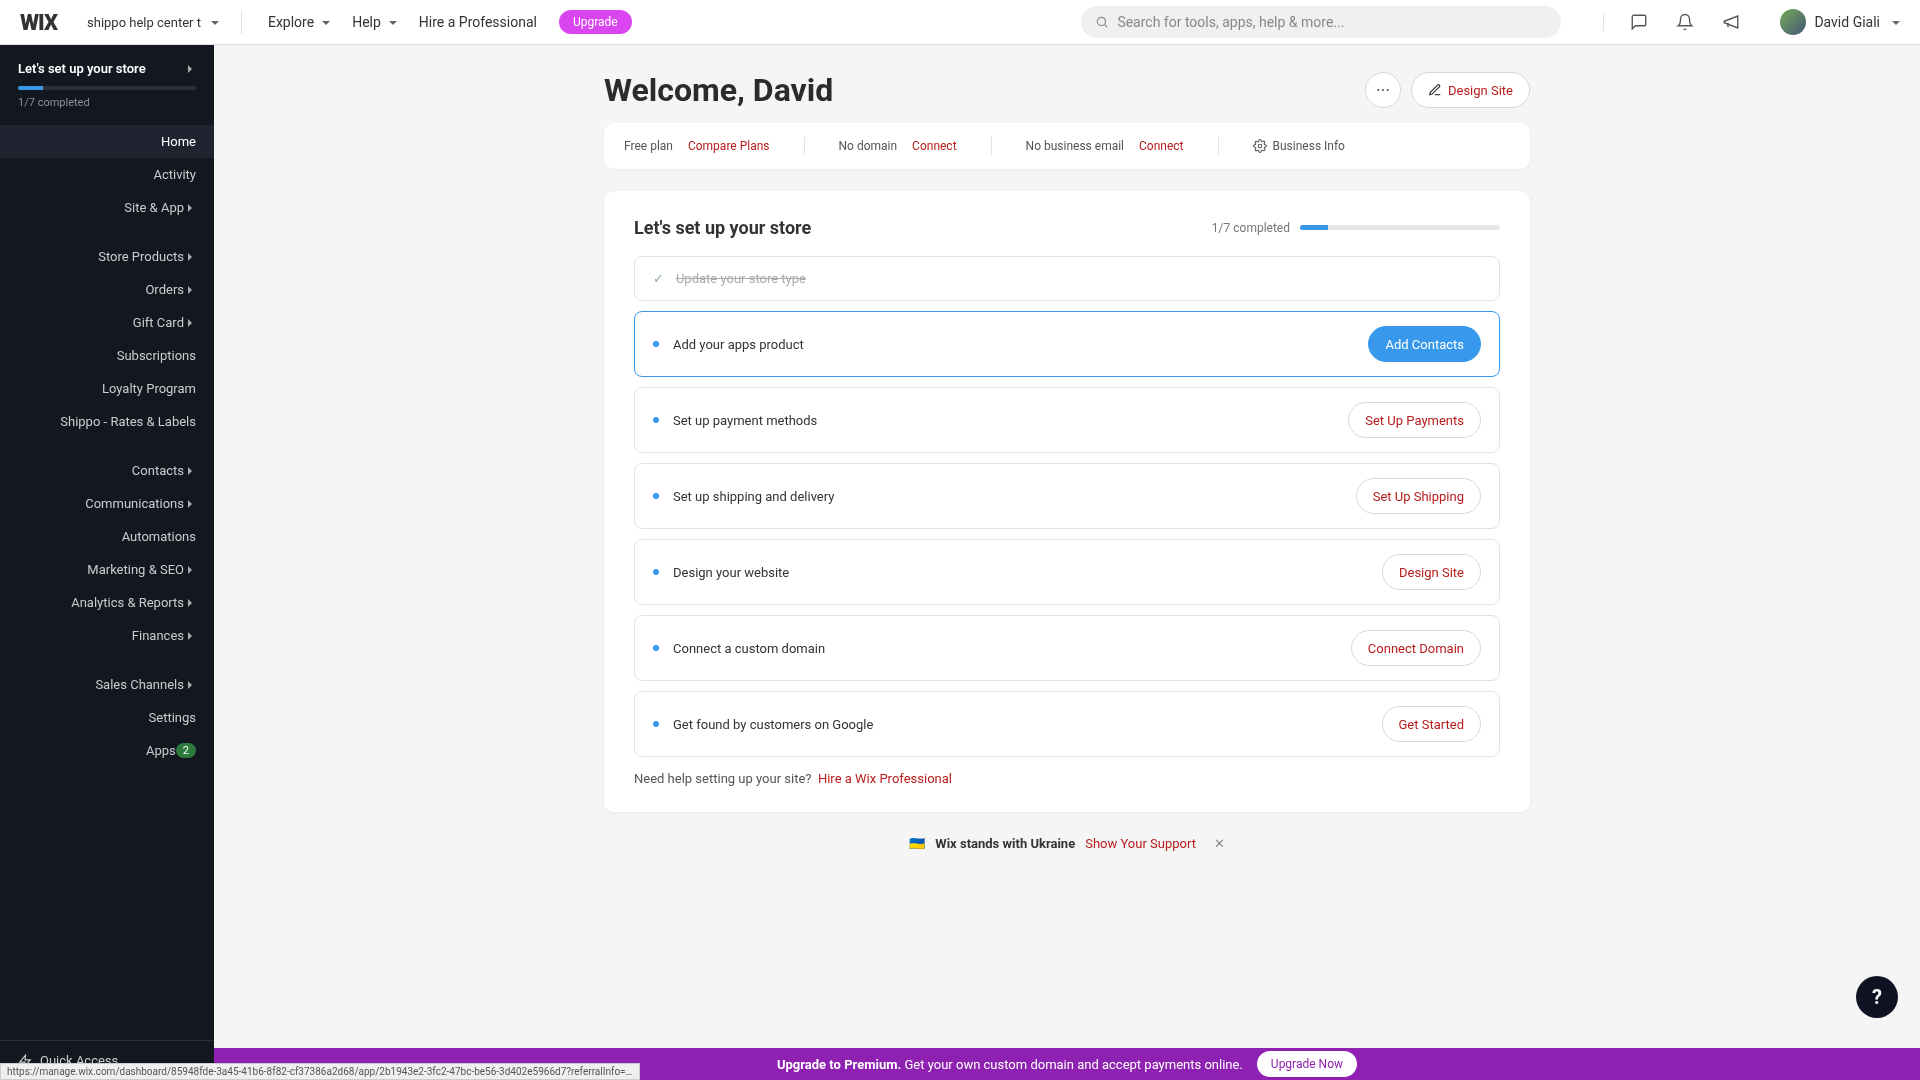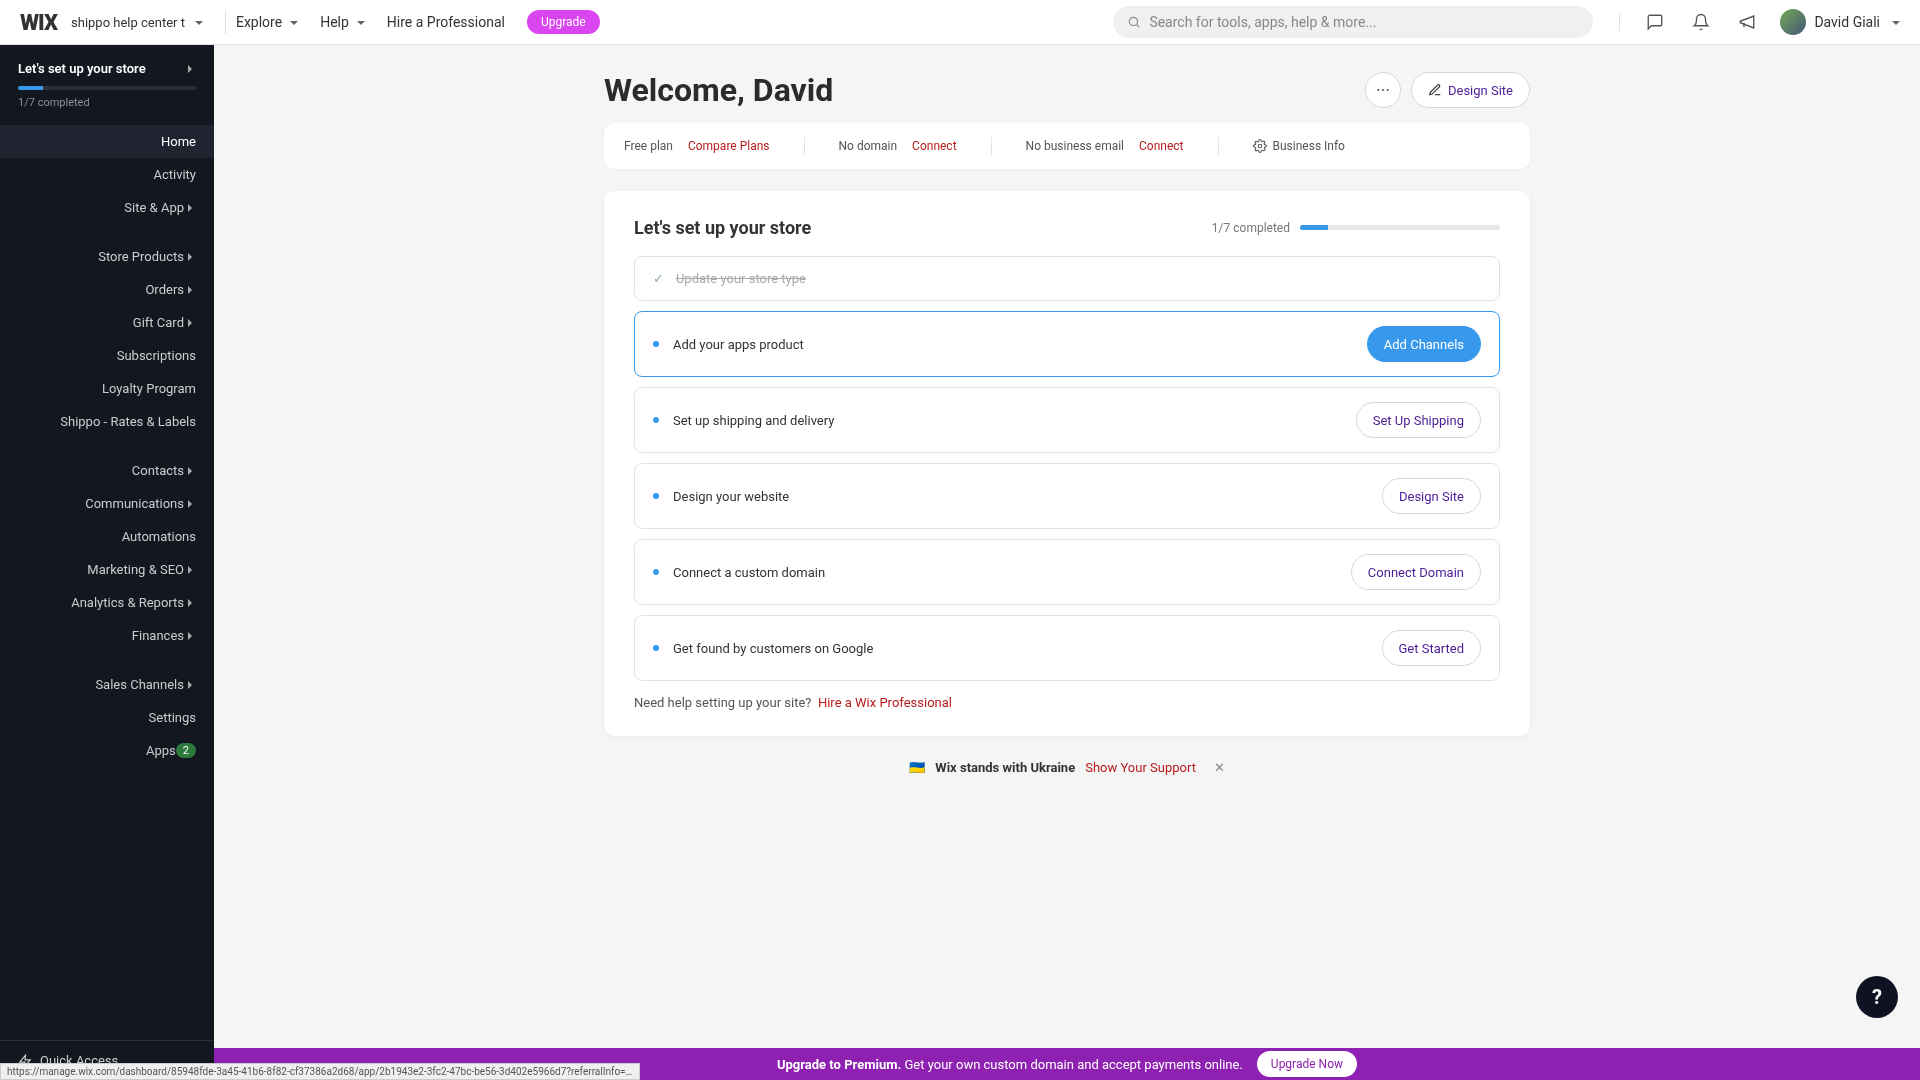--- a/index.html
+++ b/index.html
@@ -1,17 +1,17 @@
 <!DOCTYPE html>
 <html><head>
 <meta charset="utf-8">
 <style>
 *{box-sizing:border-box;margin:0;padding:0;font-family:-apple-system,BlinkMacSystemFont,"Segoe UI",Roboto,Helvetica,Arial,sans-serif}
 body{background:#f5f5f5;width:1920px;height:1080px;overflow:hidden;font-size:14px;color:#333}
-.topbar{height:45px;background:#fff;border-bottom:1px solid #e1e1e1;display:flex;align-items:center;padding:0 20px;gap:6px}
+.topbar{height:45px;background:#fff;border-bottom:1px solid #e1e1e1;display:flex;align-items:center;padding:0 20px;gap:22px}
 .logo{font-weight:900;font-size:22px;letter-spacing:-1px}
 .site-sel{display:flex;align-items:center;gap:6px;padding:4px 8px;border-right:1px solid #e1e1e1;margin-right:4px;padding-right:22px;color:#333;font-size:13px}
 .topnav{display:flex;align-items:center;gap:22px;font-size:14px}
 .topnav .item{display:flex;align-items:center;gap:4px;cursor:pointer}
 .pill{background:#d946ef;color:#fff;border-radius:14px;padding:5px 14px;font-size:12px}
 .search{flex:0 0 480px;margin-left:auto;margin-right:20px}
 .search-inner{background:#f0f0f0;border-radius:20px;height:32px;display:flex;align-items:center;padding:0 14px;gap:8px;color:#888}
 .top-icons{display:flex;align-items:center;gap:28px;color:#555;margin-right:18px;border-left:1px solid #e1e1e1;padding-left:26px}
 .user{display:flex;align-items:center;gap:8px;font-size:14px}
 .avatar{width:26px;height:26px;border-radius:50%;background:linear-gradient(135deg,#7a5,#457)}
@@ -28,21 +28,21 @@
 .navitem.active{background:#1f2430;color:#fff}
 .navitem.gap{margin-top:16px}
 .badge{background:#2d7a3e;color:#fff;border-radius:10px;padding:1px 7px;font-size:11px}
 .side-bottom{border-top:1px solid #2a2f3a;padding:12px 18px;display:flex;align-items:center;gap:8px;color:#ccc;font-size:13px}
 .content{position:absolute;top:45px;left:214px;right:0;bottom:48px;overflow:auto;padding:26px 9px 40px}
 .inner{width:926px;margin:0 auto}
 .hdr{display:flex;align-items:center;justify-content:space-between;margin-bottom:14px}
 .hdr h1{font-size:32px;font-weight:700;color:#2b2b2b}
 .hdr-actions{display:flex;gap:10px}
 .iconbtn{width:36px;height:36px;border:1px solid #d8d8d8;border-radius:18px;background:#fff;display:flex;align-items:center;justify-content:center;color:#555}
-.btn{border:1px solid #d8d8d8;border-radius:18px;background:#fff;height:36px;padding:0 16px;display:flex;align-items:center;gap:6px;font-size:13px;color:#4c1d95;cursor:pointer}
+.btn{border:1px solid #d8d8d8;border-radius:18px;background:#fff;height:36px;padding:0 16px;display:flex;align-items:center;gap:6px;font-size:13px;color:#b91c1c;cursor:pointer}
 .btn.primary{background:#3899ec;border-color:#3899ec;color:#fff}
 .infobar{background:#fff;border-radius:10px;padding:14px 20px;display:flex;align-items:center;gap:34px;font-size:12px;color:#555;margin-bottom:22px;box-shadow:0 1px 3px rgba(0,0,0,.04)}
 .infobar .seg{display:flex;align-items:center;gap:6px}
 .infobar .sep{width:1px;height:18px;background:#e3e3e3}
 .link{color:#b91c1c;cursor:pointer}
 .card{background:#fff;border-radius:10px;padding:26px 30px;box-shadow:0 1px 4px rgba(0,0,0,.05)}
 .card-h{display:flex;justify-content:space-between;align-items:center;margin-bottom:18px}
 .card-h h2{font-size:18px;font-weight:700}
 .pc{display:flex;align-items:center;gap:10px;font-size:12px;color:#777}
 .pbar{width:200px;height:5px;background:#e6e6e6;border-radius:3px;overflow:hidden}
@@ -252,21 +252,28 @@
             <div class="step-left">
               <span class="check">✓</span>
               <span class="lbl">Update your store type</span>
             </div>
           </div>
           <div class="step active">
             <div class="step-left">
               <span class="dot"></span>
               <span class="lbl">Add your apps product</span>
             </div>
-            <div class="btn primary">Add Channels</div>
+            <div class="btn primary">Add Contacts</div>
+          </div>
+          <div class="step">
+            <div class="step-left">
+              <span class="dot"></span>
+              <span class="lbl">Set up payment methods</span>
+            </div>
+            <div class="btn">Set Up Payments</div>
           </div>
           <div class="step">
             <div class="step-left">
               <span class="dot"></span>
               <span class="lbl">Set up shipping and delivery</span>
             </div>
             <div class="btn">Set Up Shipping</div>
           </div>
           <div class="step">
             <div class="step-left">

